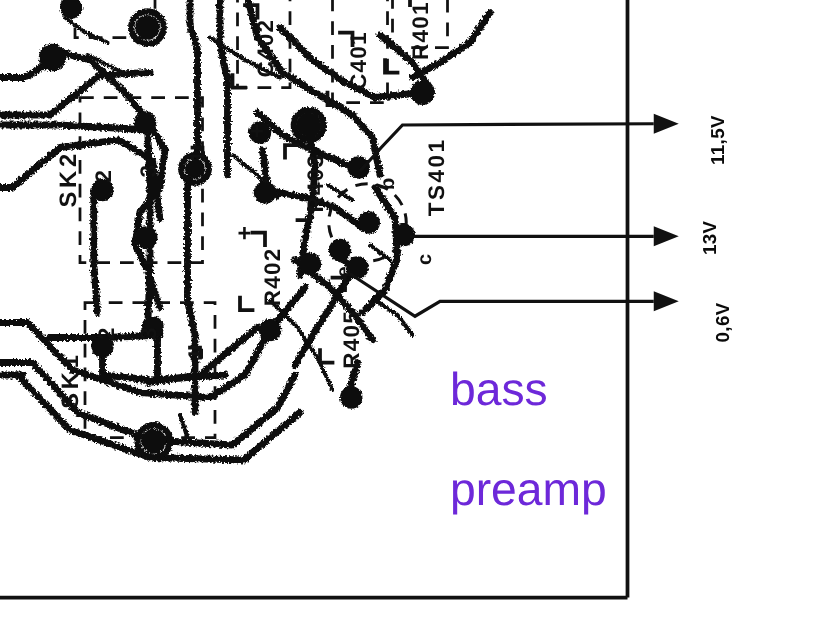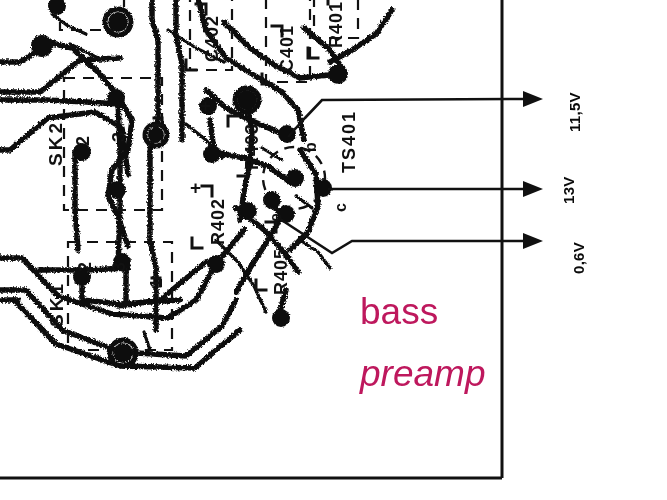--- a/index.html
+++ b/index.html
@@ -12,21 +12,21 @@
   #pcb{position:absolute;left:0;top:0;width:667px;height:500px;}
 
   
   .silk{position:absolute;font-family:"Liberation Sans",sans-serif;
         color:#111;font-weight:700;white-space:nowrap;
         letter-spacing:.5px;line-height:1;
         transform-origin:0 0;}
   .rot{transform:rotate(-90deg);}
 
   
-  .anno{position:absolute;color:#be185d;font-family:"Liberation Sans",sans-serif;
+  .anno{position:absolute;color:#6d28d9;font-family:"Liberation Sans",sans-serif;
         font-size:37px;font-weight:400;white-space:nowrap;letter-spacing:0px;}
 
   
   .volt{position:absolute;color:#0a0a0a;font-family:"Liberation Sans",sans-serif;
         font-size:15px;font-weight:700;white-space:nowrap;
         transform-origin:0 0;transform:rotate(-90deg);letter-spacing:.3px;}
 </style>
 </head>
 <body>
 
@@ -219,15 +219,15 @@
   <div class="silk rot" style="left:333px;top:212px;font-size:16px;">c</div>
 
   <div class="silk" style="left:200px;top:96px;font-size:19px;">+</div>
   <div class="silk" style="left:190px;top:178px;font-size:19px;">+</div>
 
   <div class="volt" style="left:566px;top:132px;">11,5V</div>
   <div class="volt" style="left:560px;top:204px;">13V</div>
   <div class="volt" style="left:570px;top:274px;">0,6V</div>
 
   <div class="anno" style="left:360px;top:291px;">bass</div>
-  <div class="anno" style="left:360px;top:353px;font-style:italic;">preamp</div>
+  <div class="anno" style="left:360px;top:371px;">preamp</div>
 
 </div>
 
 </body></html>

